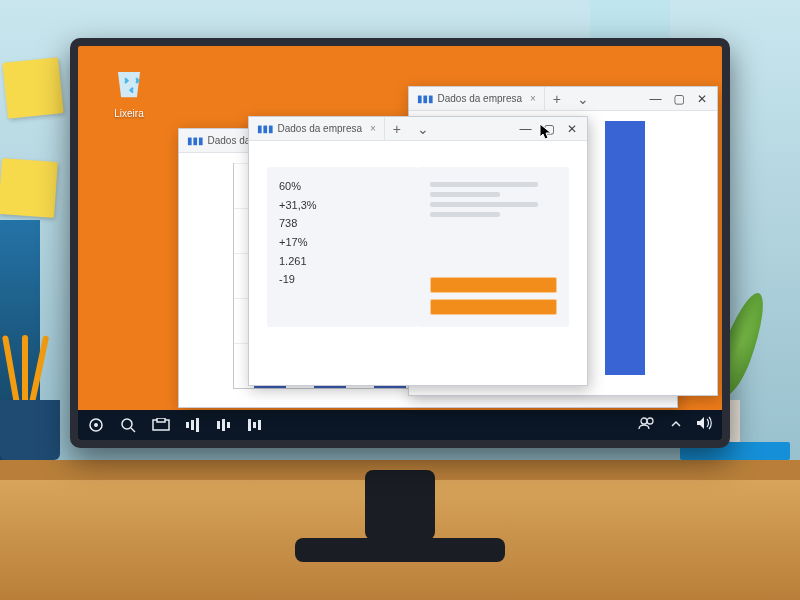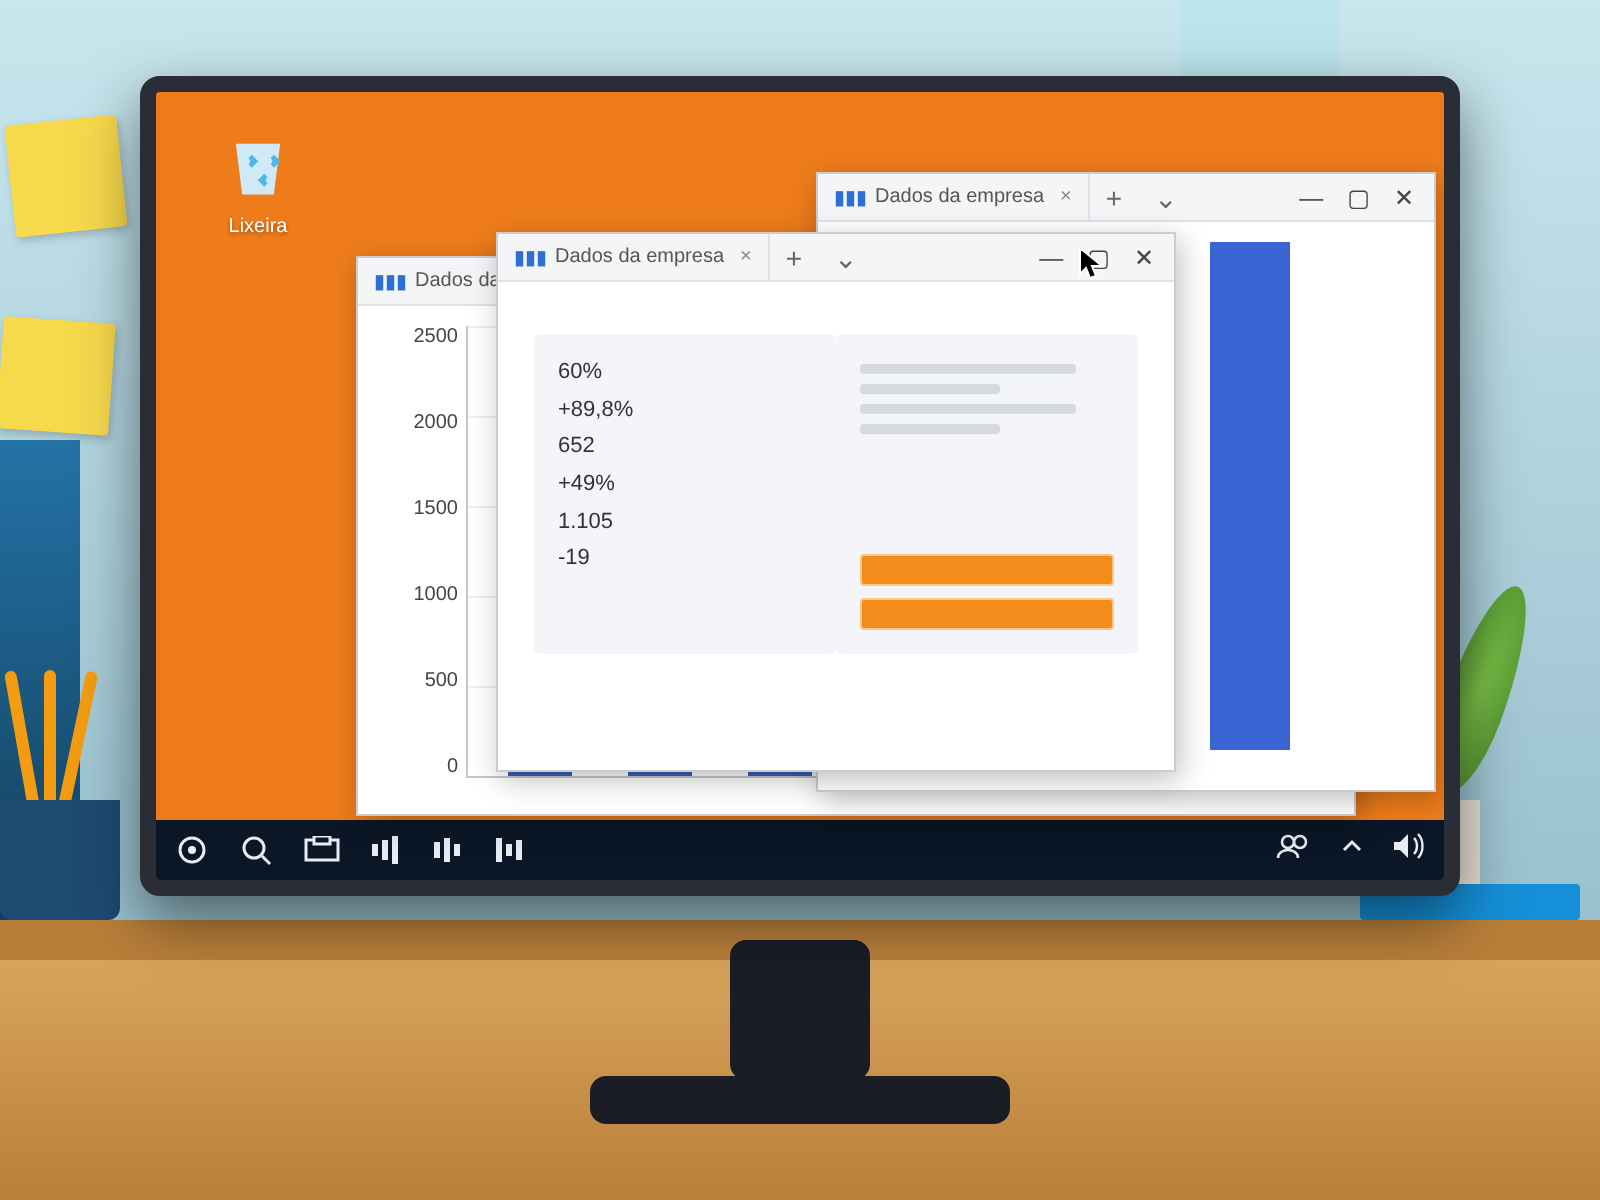--- a/index.html
+++ b/index.html
@@ -159,28 +159,20 @@
           <span>Dados da empresa</span>
           <span class="tabclose">×</span>
         </div>
         <div class="wincontrols">
           <span>—</span>
           <span>▢</span>
           <span>✕</span>
         </div>
       </div>
       <div class="content">
-        <div class="yaxis">
-          <span>2500</span>
-          <span>2000</span>
-          <span>1500</span>
-          <span>1000</span>
-          <span>500</span>
-          <span>0</span>
-        </div>
         <div class="plotA">
           <div class="grid" style="top:0%"></div>
           <div class="grid" style="top:20%"></div>
           <div class="grid" style="top:40%"></div>
           <div class="grid" style="top:60%"></div>
           <div class="grid" style="top:80%"></div>
           <div class="barA" style="height:14%"></div>
           <div class="barA" style="height:12%"></div>
           <div class="barA" style="height:10%"></div>
           <div class="barA" style="height:10%"></div>
@@ -201,24 +193,24 @@
           <span>—</span>
           <span>▢</span>
           <span>✕</span>
         </div>
       </div>
       <div class="content">
         <div class="cards">
           <div class="card">
             <div class="stats">
               <div>60%</div>
-              <div>+89,8%</div>
-              <div>652</div>
-              <div>+49%</div>
-              <div>1.105</div>
+              <div>+31,3%</div>
+              <div>738</div>
+              <div>+17%</div>
+              <div>1.261</div>
               <div>-19</div>
             </div>
           </div>
           <div class="card" style="min-height:160px">
             <div class="line med"></div>
             <div class="line short"></div>
             <div class="line med"></div>
             <div class="line short"></div>
             <div class="btns">
               <button></button>

